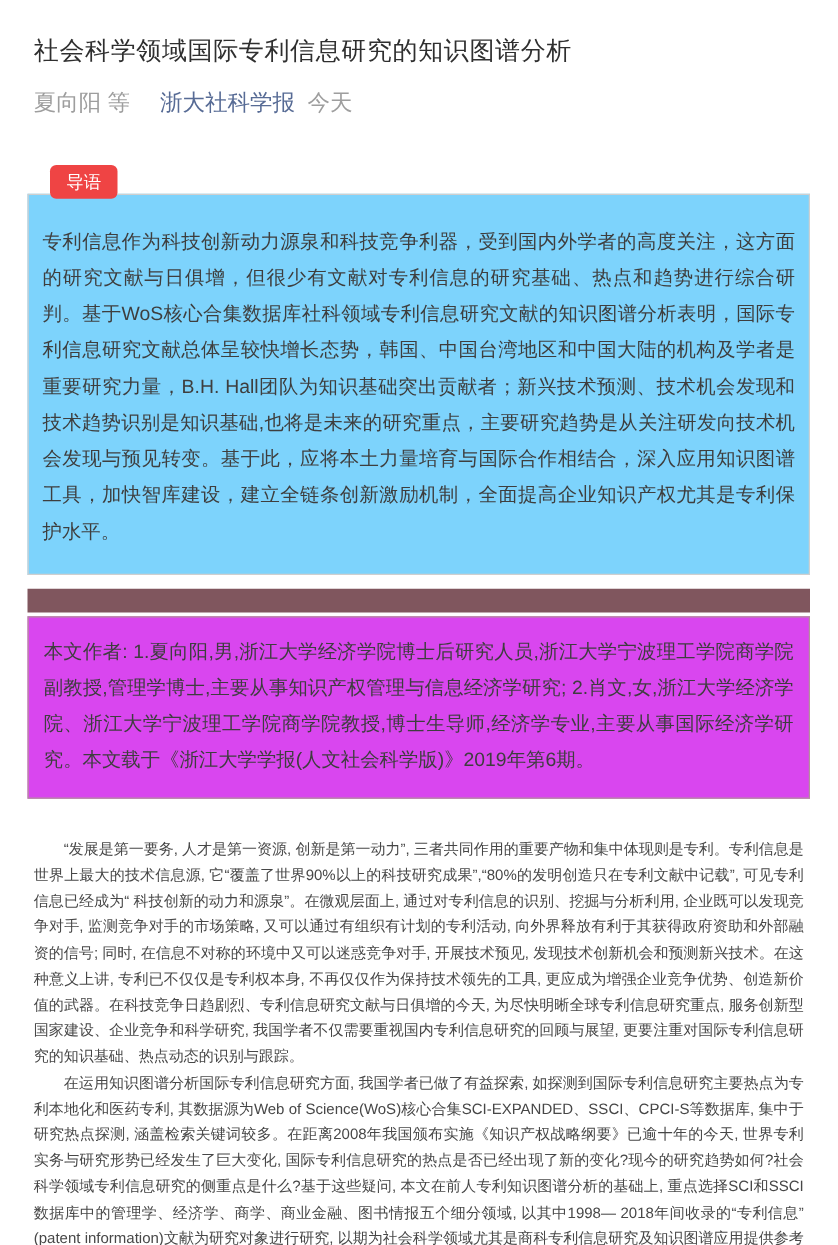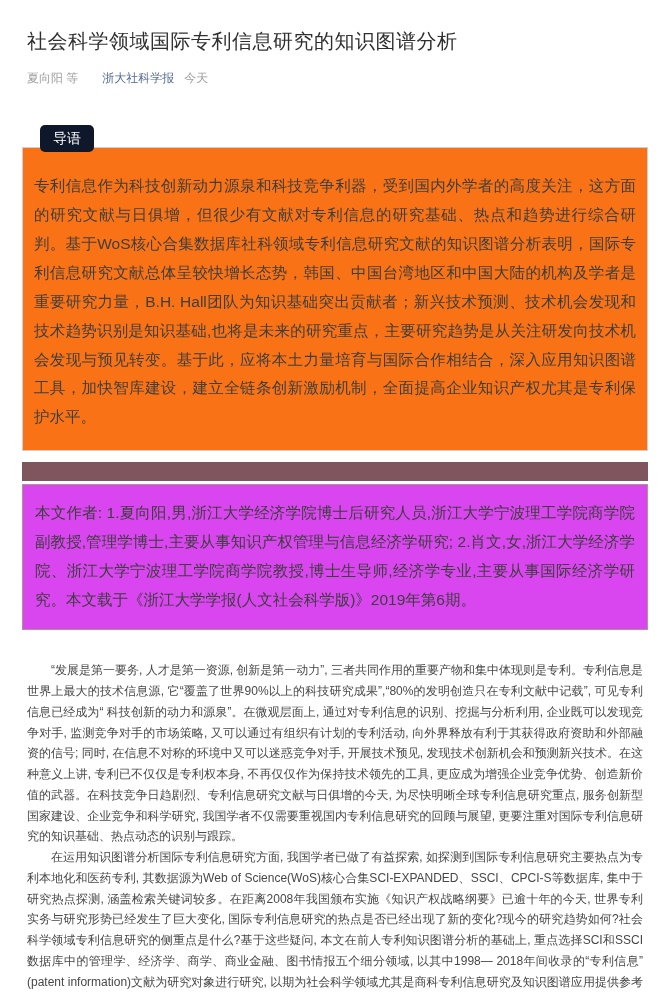--- a/index.html
+++ b/index.html
@@ -20,21 +20,21 @@
     font-size: 20px;
     line-height: 1.4;
     font-weight: 400;
     color: #2f2f2f;
     letter-spacing: 0.5px;
   }
   .byline {
     display: flex;
     align-items: center;
     margin-top: 16px;
-    font-size: 12px;
+    font-size: 18px;
     line-height: 1.3;
   }
   .byline-author { color: #9e9e9e; }
   .account-link {
     color: #576b95;
     margin-left: 24px;
     cursor: pointer;
   }
   .publish-date { color: #9e9e9e; margin-left: 10px; }
 
@@ -42,29 +42,29 @@
   .lead-section {
     margin: 38px -5px 0 -5px;
     position: relative;
   }
   .lead-badge {
     display: inline-block;
     position: relative;
     z-index: 2;
     margin-left: 18px;
     margin-bottom: -13px;
-    background: #0f172a;
+    background: #ef4444;
     color: #ffffff;
     font-size: 14px;
     line-height: 1;
     padding: 6px 13px 7px 13px;
     border-radius: 5px;
   }
   .lead-box {
-    background: #f97316;
+    background: #7dd3fc;
     border: 1px solid #cfcfcf;
     padding: 24px 11px 18px 11px;
     font-size: 15.5px;
     line-height: 1.87;
     color: #3e3e3e;
     text-align: justify;
   }
 
   
   .author-section {

